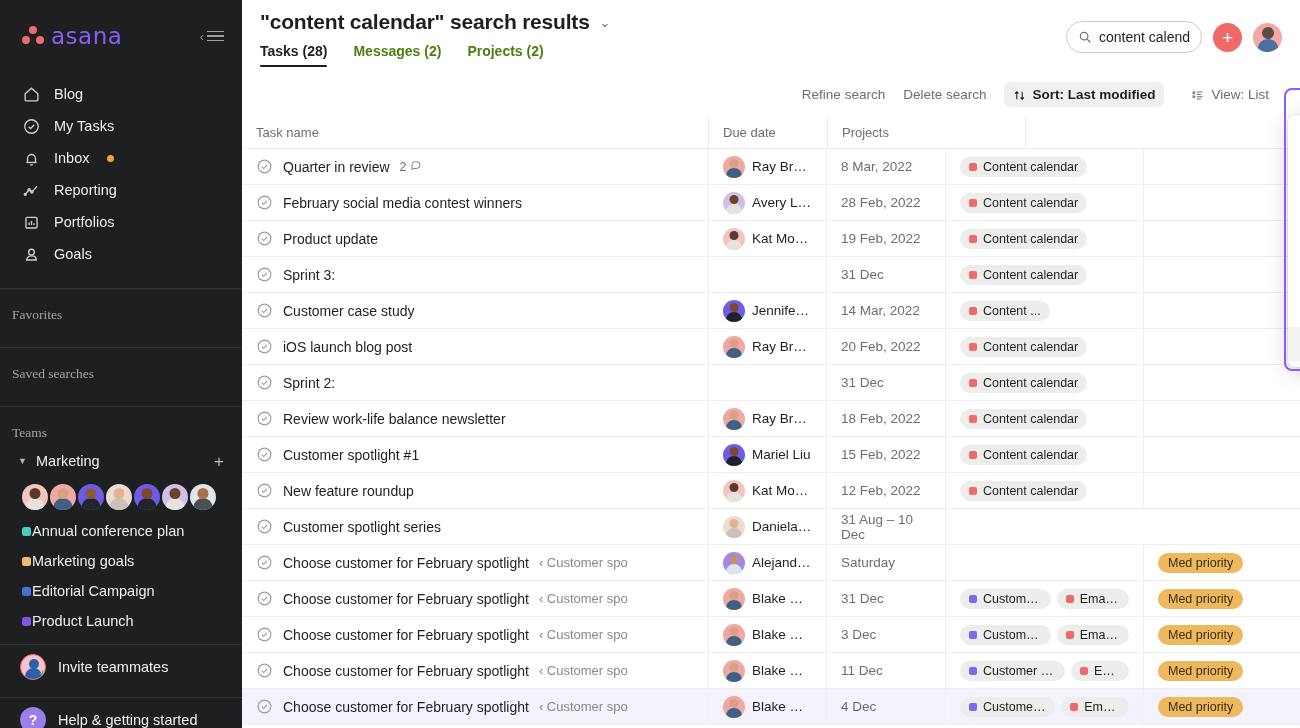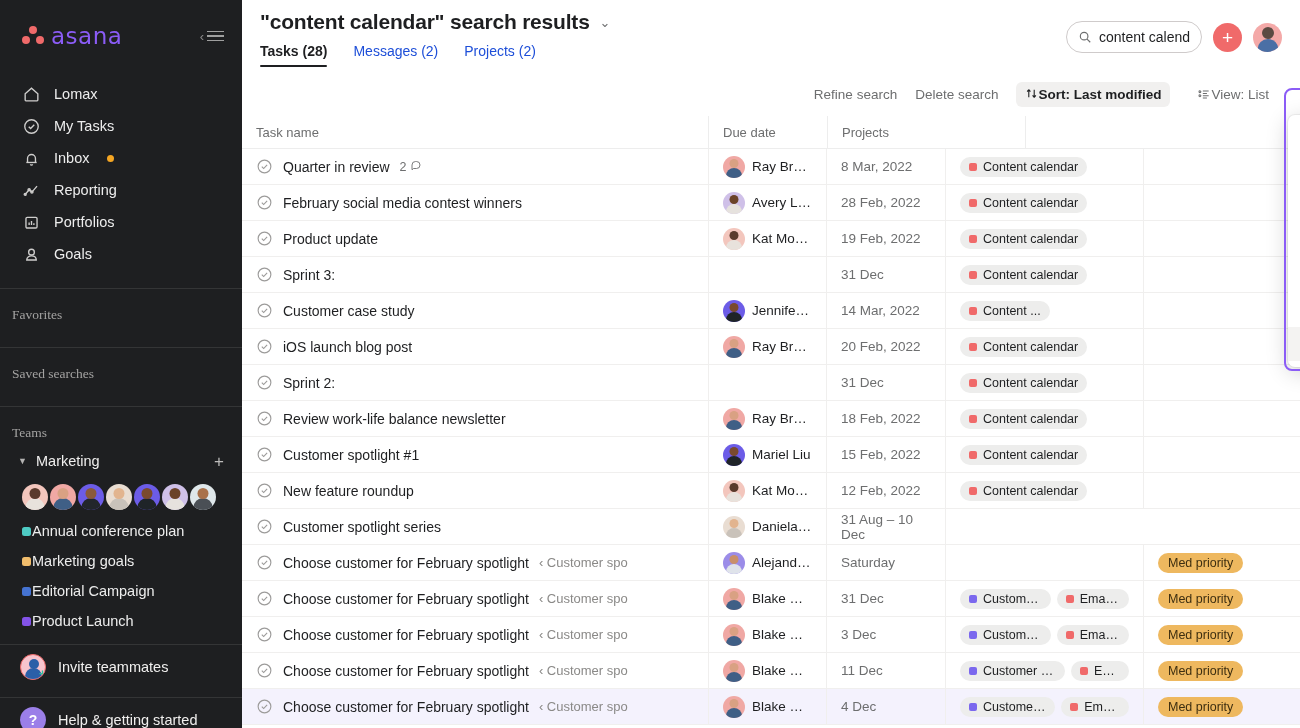--- a/index.html
+++ b/index.html
@@ -118,22 +118,22 @@
     height: 72px; display: flex; align-items: flex-start;
     justify-content: space-between; padding: 0 18px 0 0;
     position: relative;
   }
   .title-block { padding: 10px 0 0 18px; }
   .title-row { display: flex; align-items: center; gap: 10px; }
   .page-title { font-size: 21px; font-weight: bold; color: #1e1f21; letter-spacing: -.2px; }
   .title-caret { color: #6d6e6f; font-size: 13px; }
   .tabs { display: flex; gap: 26px; margin-top: 9px; }
   .tab {
-    font-size: 14px; color: #1d4ed8; padding-bottom: 8px;
-    cursor: pointer; position: relative;
+    font-size: 14px; color: #4d7c0f; padding-bottom: 8px;
+    cursor: pointer; position: relative; font-weight: bold;
   }
   .tab.active { color: #1e1f21; font-weight: bold; }
   .tab.active::after {
     content: ""; position: absolute; left: 0; right: 0; bottom: 0;
     height: 2.5px; background: #1e1f21; border-radius: 2px;
   }
 
   .top-right { display: flex; align-items: center; gap: 11px; padding-top: 21px; }
   .search-box {
     width: 136px; height: 32px; border: 1px solid #cfcbcb; border-radius: 16px;
@@ -157,21 +157,21 @@
   .me-av .h { position:absolute;width:12px;height:12px;border-radius:50%;background:#5b4a42;left:50%;transform:translateX(-50%);top:4px;}
   .me-av .b { position:absolute;width:21px;height:14px;border-radius:11px 11px 0 0;background:#4a6fa5;left:50%;transform:translateX(-50%);bottom:-1px;}
 
   
   .toolbar {
     height: 44px; display: flex; align-items: center; justify-content: flex-end;
     gap: 18px; padding: 0 22px 0 0; position: relative;
   }
   .tb-link { font-size: 13.5px; color: #6d6e6f; cursor: pointer; }
   .tb-btn {
-    display: flex; align-items: flex-start; 
+    display: flex; align-items: flex-end; gap: 6px;
     font-size: 13.5px; color: #1e1f21; cursor: pointer;
     padding: 5px 9px; border-radius: 6px; font-weight: bold;
   }
   .tb-btn.plain { color: #6d6e6f; font-weight: normal; }
   .sort-btn { background: #f1f0ef; }
 
   
   .table { position: absolute; top: 116px; left: 0; right: 0; bottom: 0; }
   .thead {
     display: flex; height: 33px; align-items: center;
@@ -273,21 +273,21 @@
       </div>
     </div>
 
     <nav class="nav">
       <div class="nav-item">
         <span class="nav-ico">
           <svg viewBox="0 0 24 24" fill="none" stroke="currentColor" stroke-width="1.7">
               <path d="M4 11 12 4l8 7v8a1 1 0 0 1-1 1H5a1 1 0 0 1-1-1z"></path>
             </svg>
         </span>
-        <span>Lomax</span>
+        <span>Blog</span>
       </div>
       <div class="nav-item">
         <span class="nav-ico">
           <svg viewBox="0 0 24 24" fill="none" stroke="currentColor" stroke-width="1.7">
               <circle cx="12" cy="12" r="8.5"></circle>
               <path d="M8.5 12.2l2.4 2.4 4.6-4.8"></path>
             </svg>
         </span>
         <span>My Tasks</span>
       </div>

